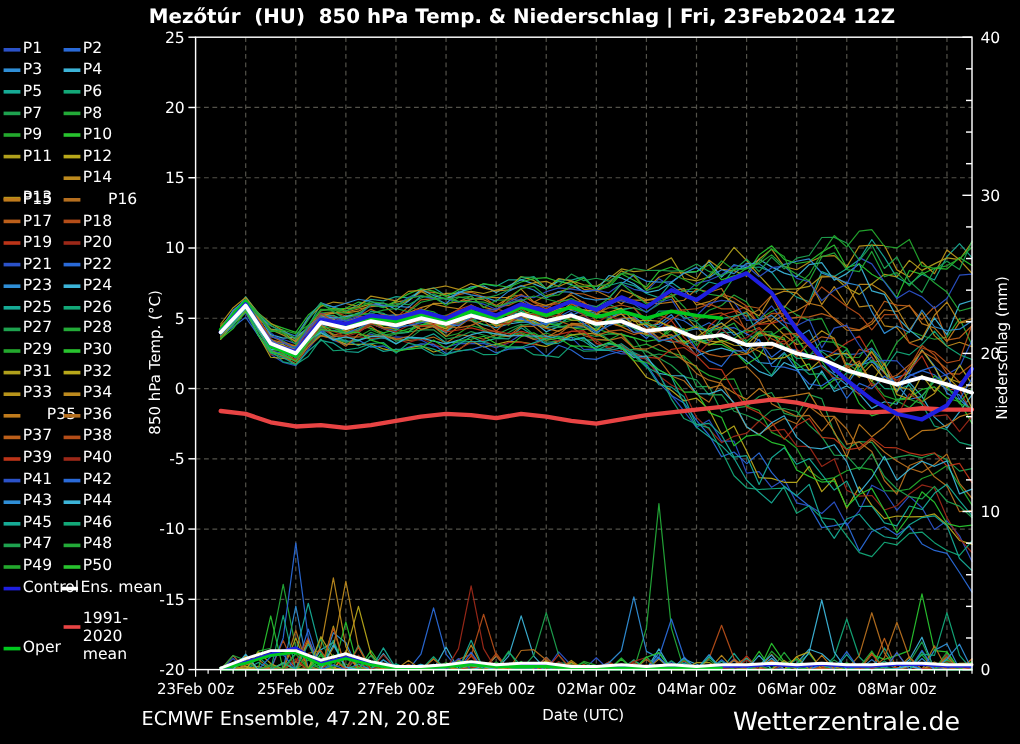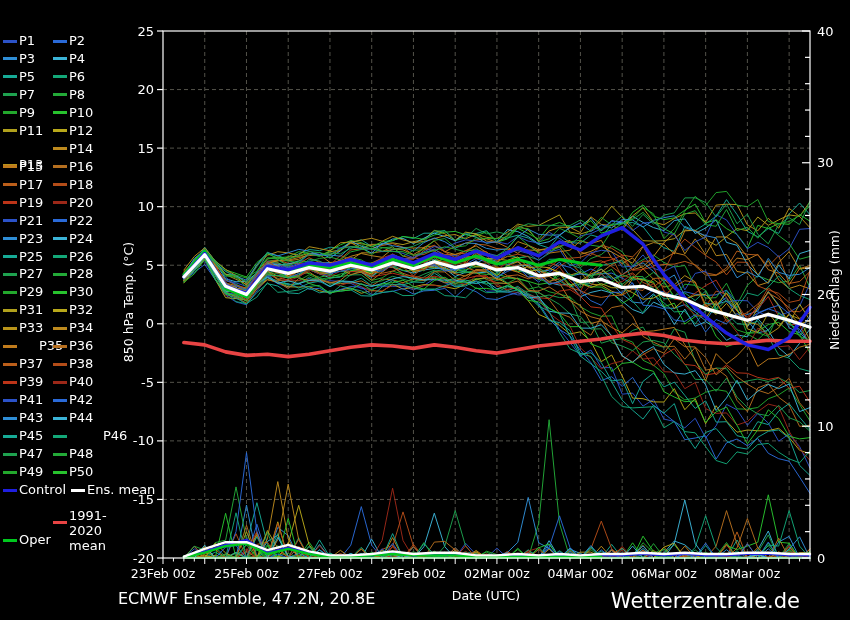--- a/index.html
+++ b/index.html
@@ -17,20 +17,21 @@
   .lblock .sw { display:inline-block; width:14px; height:3px; margin-right:2px; margin-top:13px; flex:none; }
   .lblock .lb { font-size:13px; color:#fff; line-height:15px; width:70px; }
   .footer-left  { position:absolute; left:118px; top:589px; font-size:16px; color:#fff; }
   .footer-right { position:absolute; right:50px; top:589px; font-size:21px; color:#fff; }
   .xaxis-title  { position:absolute; left:386px; top:588px; width:200px; text-align:center; font-size:12.5px; color:#fff; }
 </style>
 </head>
 <body>
 
 <div class="page">
+  <div class="title">Mezőtúr  (HU)  850 hPa Temp. &amp; Niederschlag | Fri, 23Feb2024 12Z</div>
   <div id="legend">
       <div class="lrow" style="left: 3px; top: 34px;">
         <span class="sw" style="background: rgb(43, 82, 200);"></span>
         <span class="lb">P1</span>
       </div>
       <div class="lrow" style="left: 53px; top: 34px;">
         <span class="sw" style="background: rgb(42, 106, 216);"></span>
         <span class="lb">P2</span>
       </div>
       <div class="lrow" style="left: 3px; top: 51.96px;">
@@ -78,21 +79,21 @@
         <span class="lb">P13</span>
       </div>
       <div class="lrow" style="left: 53px; top: 141.76px;">
         <span class="sw" style="background: rgb(189, 138, 30);"></span>
         <span class="lb">P14</span>
       </div>
       <div class="lrow" style="left: 3px; top: 159.72px; text-align: right;">
         <span class="sw" style="background: rgb(192, 123, 28);"></span>
         <span class="lb">P15</span>
       </div>
-      <div class="lrow" style="left: 53px; top: 159.72px;">
+      <div class="lrow" style="left: 53px; top: 159.72px; gap: 21px;">
         <span class="sw" style="background: rgb(181, 111, 31);"></span>
         <span class="lb">P16</span>
       </div>
       <div class="lrow" style="left: 3px; top: 177.68px;">
         <span class="sw" style="background: rgb(188, 95, 26);"></span>
         <span class="lb">P17</span>
       </div>
       <div class="lrow" style="left: 53px; top: 177.68px;">
         <span class="sw" style="background: rgb(180, 77, 24);"></span>
         <span class="lb">P18</span>
@@ -198,21 +199,21 @@
         <span class="lb">P43</span>
       </div>
       <div class="lrow" style="left: 53px; top: 411.16px;">
         <span class="sw" style="background: rgb(60, 180, 216);"></span>
         <span class="lb">P44</span>
       </div>
       <div class="lrow" style="left: 3px; top: 429.12px;">
         <span class="sw" style="background: rgb(22, 171, 150);"></span>
         <span class="lb">P45</span>
       </div>
-      <div class="lrow" style="left: 53px; top: 429.12px; gap: 34px;">
+      <div class="lrow" style="left: 53px; top: 429.12px;">
         <span class="sw" style="background: rgb(19, 168, 120);"></span>
         <span class="lb">P46</span>
       </div>
       <div class="lrow" style="left: 3px; top: 447.08px;">
         <span class="sw" style="background: rgb(30, 162, 79);"></span>
         <span class="lb">P47</span>
       </div>
       <div class="lrow" style="left: 53px; top: 447.08px;">
         <span class="sw" style="background: rgb(35, 170, 56);"></span>
         <span class="lb">P48</span>
@@ -222,21 +223,21 @@
         <span class="lb">P49</span>
       </div>
       <div class="lrow" style="left: 53px; top: 465.04px;">
         <span class="sw" style="background: rgb(40, 195, 46);"></span>
         <span class="lb">P50</span>
       </div>
       <div class="lrow" style="left: 3px; top: 483px;">
         <span class="sw" style="background: rgb(31, 31, 224);"></span>
         <span class="lb">Control</span>
       </div>
-      <div class="lrow" style="left: 71px; top: 483px; justify-content: flex-end;">
+      <div class="lrow" style="left: 51px; top: 483px; justify-content: flex-end;">
         <span class="sw" style="background: rgb(255, 255, 255);"></span>
         <span class="lb">Ens. mean</span>
       </div>
       <div class="lblock" style="left: 53px; top: 508px;">
         <span class="sw" style="background: rgb(232, 68, 68);"></span>
         <span class="lb">
           <div>1991-2020</div>
           <div>mean</div>
         </span>
       </div>

